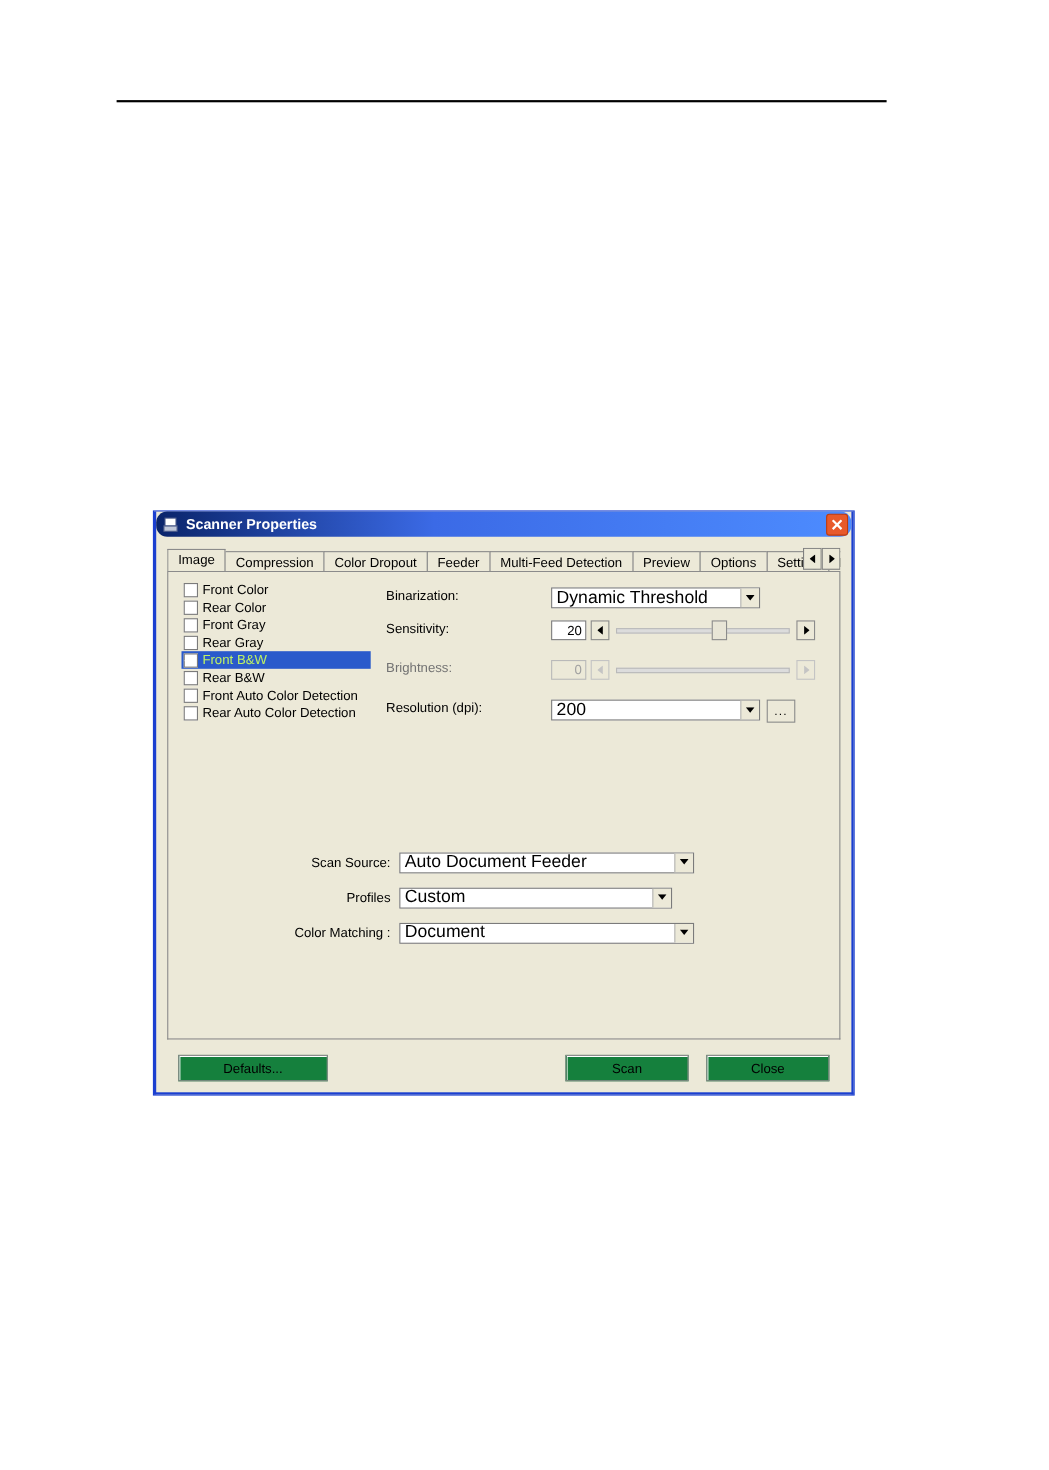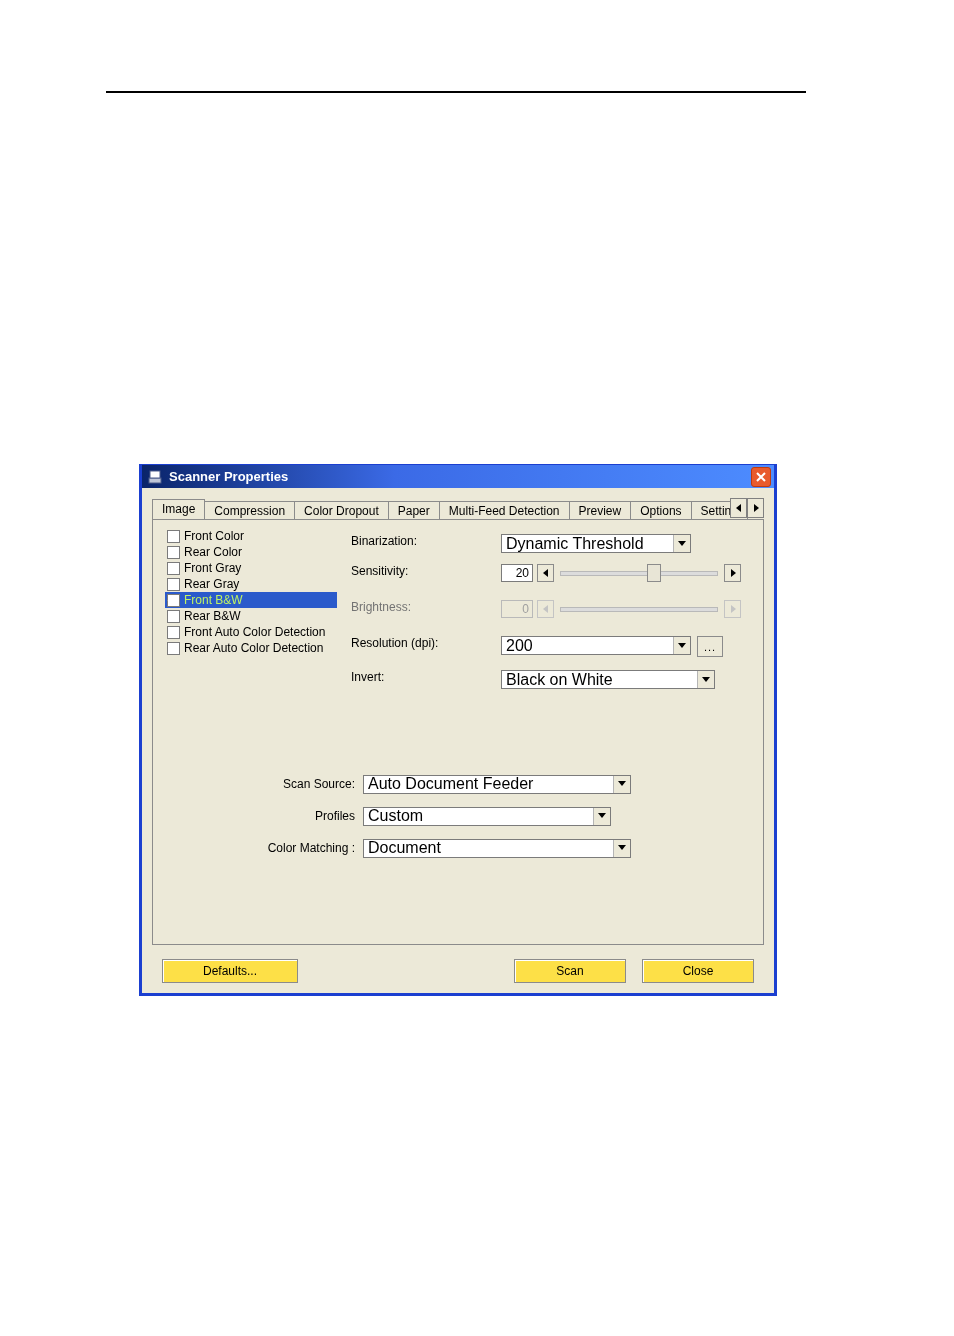--- a/index.html
+++ b/index.html
@@ -38,20 +38,21 @@
   }
   .titlebar {
     height: 23px;
     background: linear-gradient(to right, #0a246a 0%, #3b6ae6 40%, #4d8cff 100%);
     display: flex;
     align-items: center;
     padding: 0 3px 0 5px;
     color: #fff;
     font-weight: bold;
     font-size: 13px;
+    border-radius: 10px;
   }
   .titlebar .app-icon {
     width: 16px;
     height: 16px;
     margin-right: 6px;
     display: inline-flex;
     align-items: center;
     justify-content: center;
   }
   .titlebar .spacer { flex: 1; }
@@ -307,21 +308,21 @@
   }
 
   
   .footer {
     display: flex;
     padding: 14px 10px 6px 10px;
     align-items: center;
   }
   .btn {
     border: 1px solid #8b8b8b;
-    background: #fde047;
+    background: #15803d;
     height: 22px;
     min-width: 86px;
     font-size: 12px;
     padding: 0 12px;
     display: inline-flex;
     align-items: center;
     justify-content: center;
     cursor: default;
     box-shadow: inset 1px 1px 0 #fff;
   }
@@ -347,21 +348,21 @@
           </svg>
       </span>
     </div>
 
     <div class="body">
       <div style="position:relative;">
         <div class="tabstrip">
           <span class="tab active">Image</span>
           <span class="tab">Compression</span>
           <span class="tab">Color Dropout</span>
-          <span class="tab">Paper</span>
+          <span class="tab">Feeder</span>
           <span class="tab">Multi-Feed Detection</span>
           <span class="tab">Preview</span>
           <span class="tab">Options</span>
           <span class="tab">Setting</span>
           <span class="tab">Imprinter</span>
 
           <div class="tab-scrolls">
             <span class="tab-scroll-btn">
                 <svg width="6" height="8">
                   <path d="M5 0 L0 4 L5 8 Z" fill="#000"></path>
@@ -474,31 +475,20 @@
                 <span class="val">200</span>
                 <span class="arrow-btn">
                     <svg width="8" height="6">
                       <path d="M0 0 L4 5 L8 0 Z" fill="#000"></path>
                     </svg>
                   </span>
               </div>
               <span class="ellipsis-btn">...</span>
             </div>
 
-            <div class="setting-row" style="margin-top:14px">
-              <span class="setting-label">Invert:</span>
-              <div class="dropdown" style="width:214px">
-                <span class="val">Black on White</span>
-                <span class="arrow-btn">
-                    <svg width="8" height="6">
-                      <path d="M0 0 L4 5 L8 0 Z" fill="#000"></path>
-                    </svg>
-                  </span>
-              </div>
-            </div>
           </div>
 
           <div class="lower-form">
             <div class="form-row">
               <span class="form-label">Scan Source:</span>
               <div class="dropdown" style="width:268px">
                 <span class="val">Auto Document Feeder</span>
                 <span class="arrow-btn">
                     <svg width="8" height="6">
                       <path d="M0 0 L4 5 L8 0 Z" fill="#000"></path>

